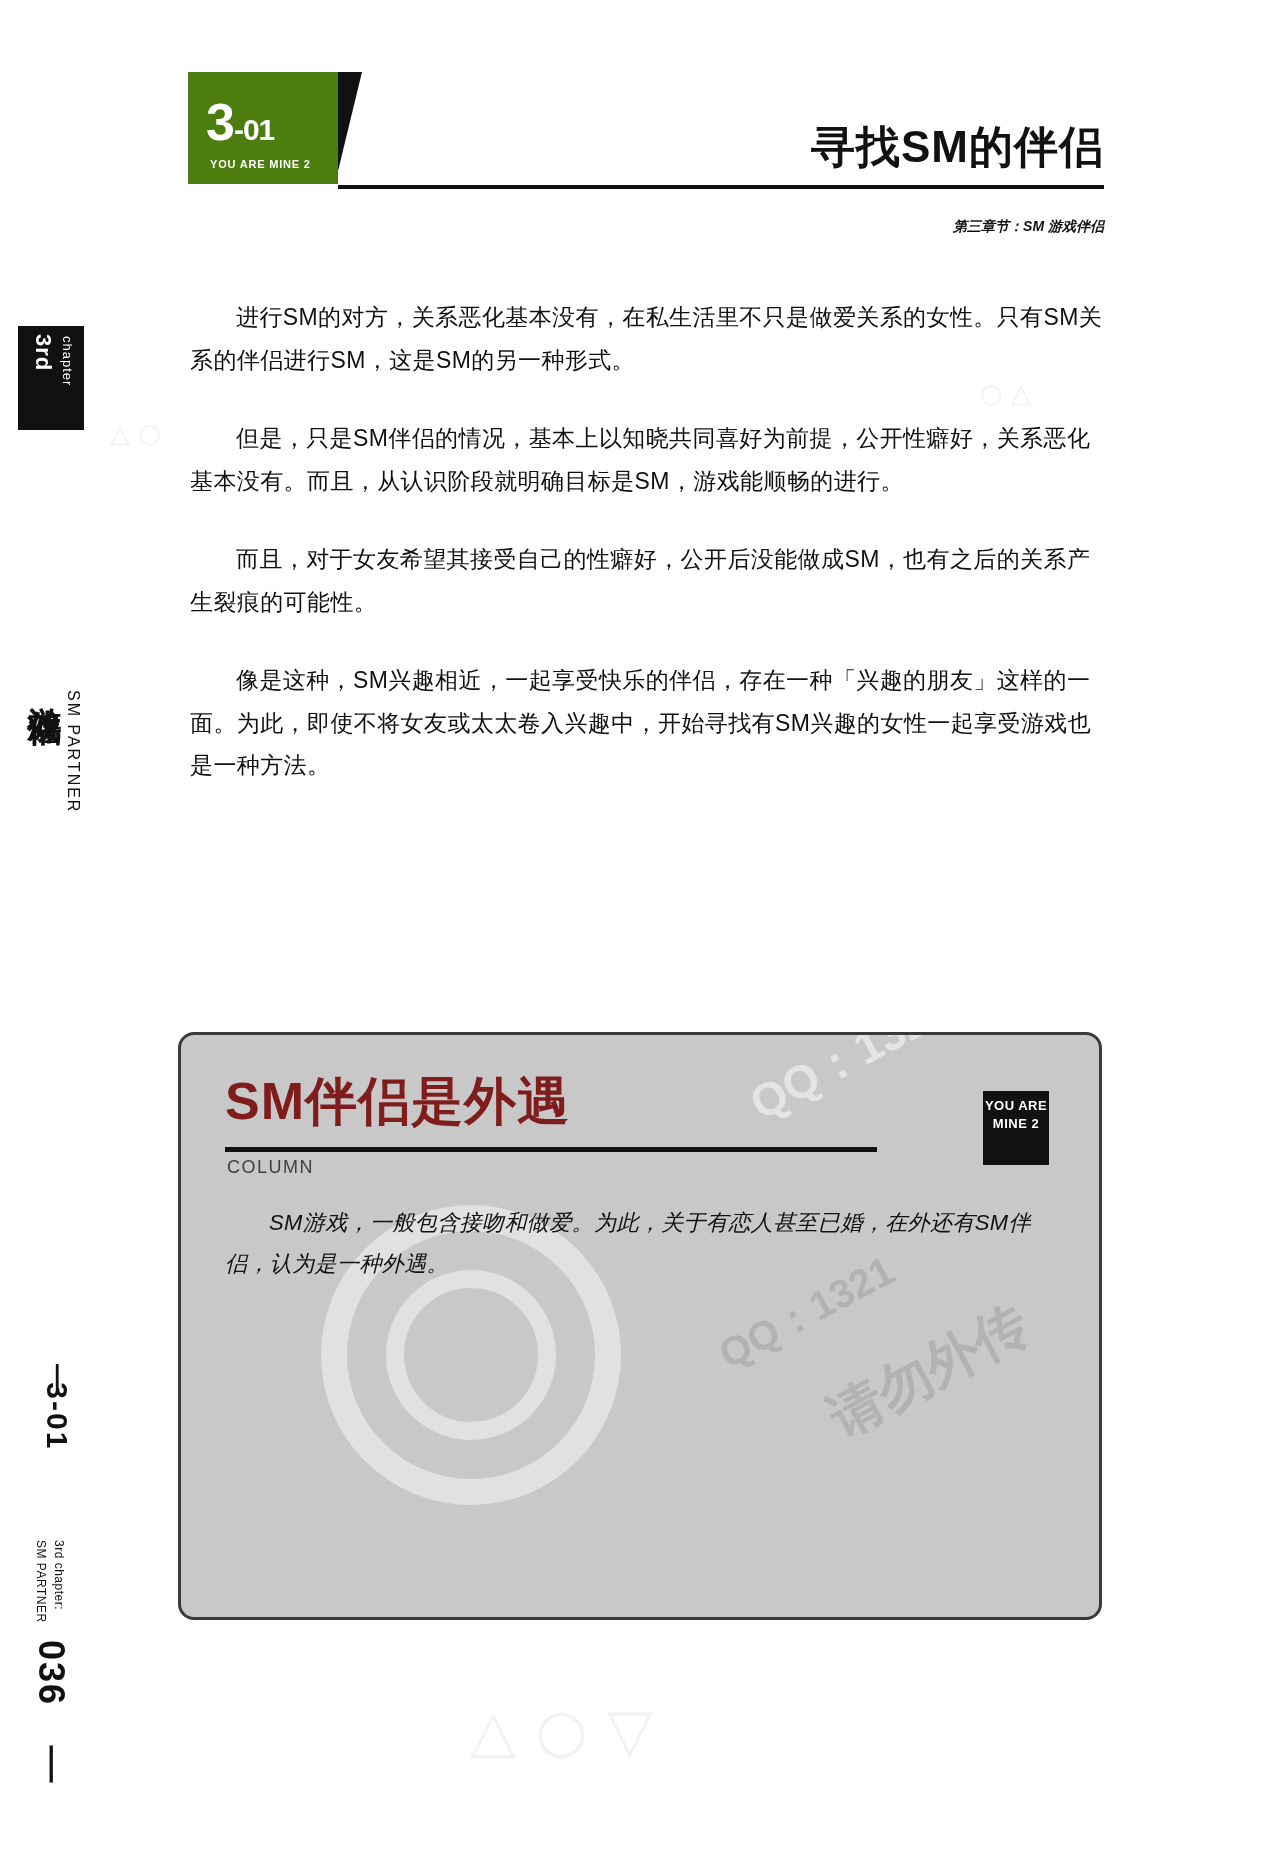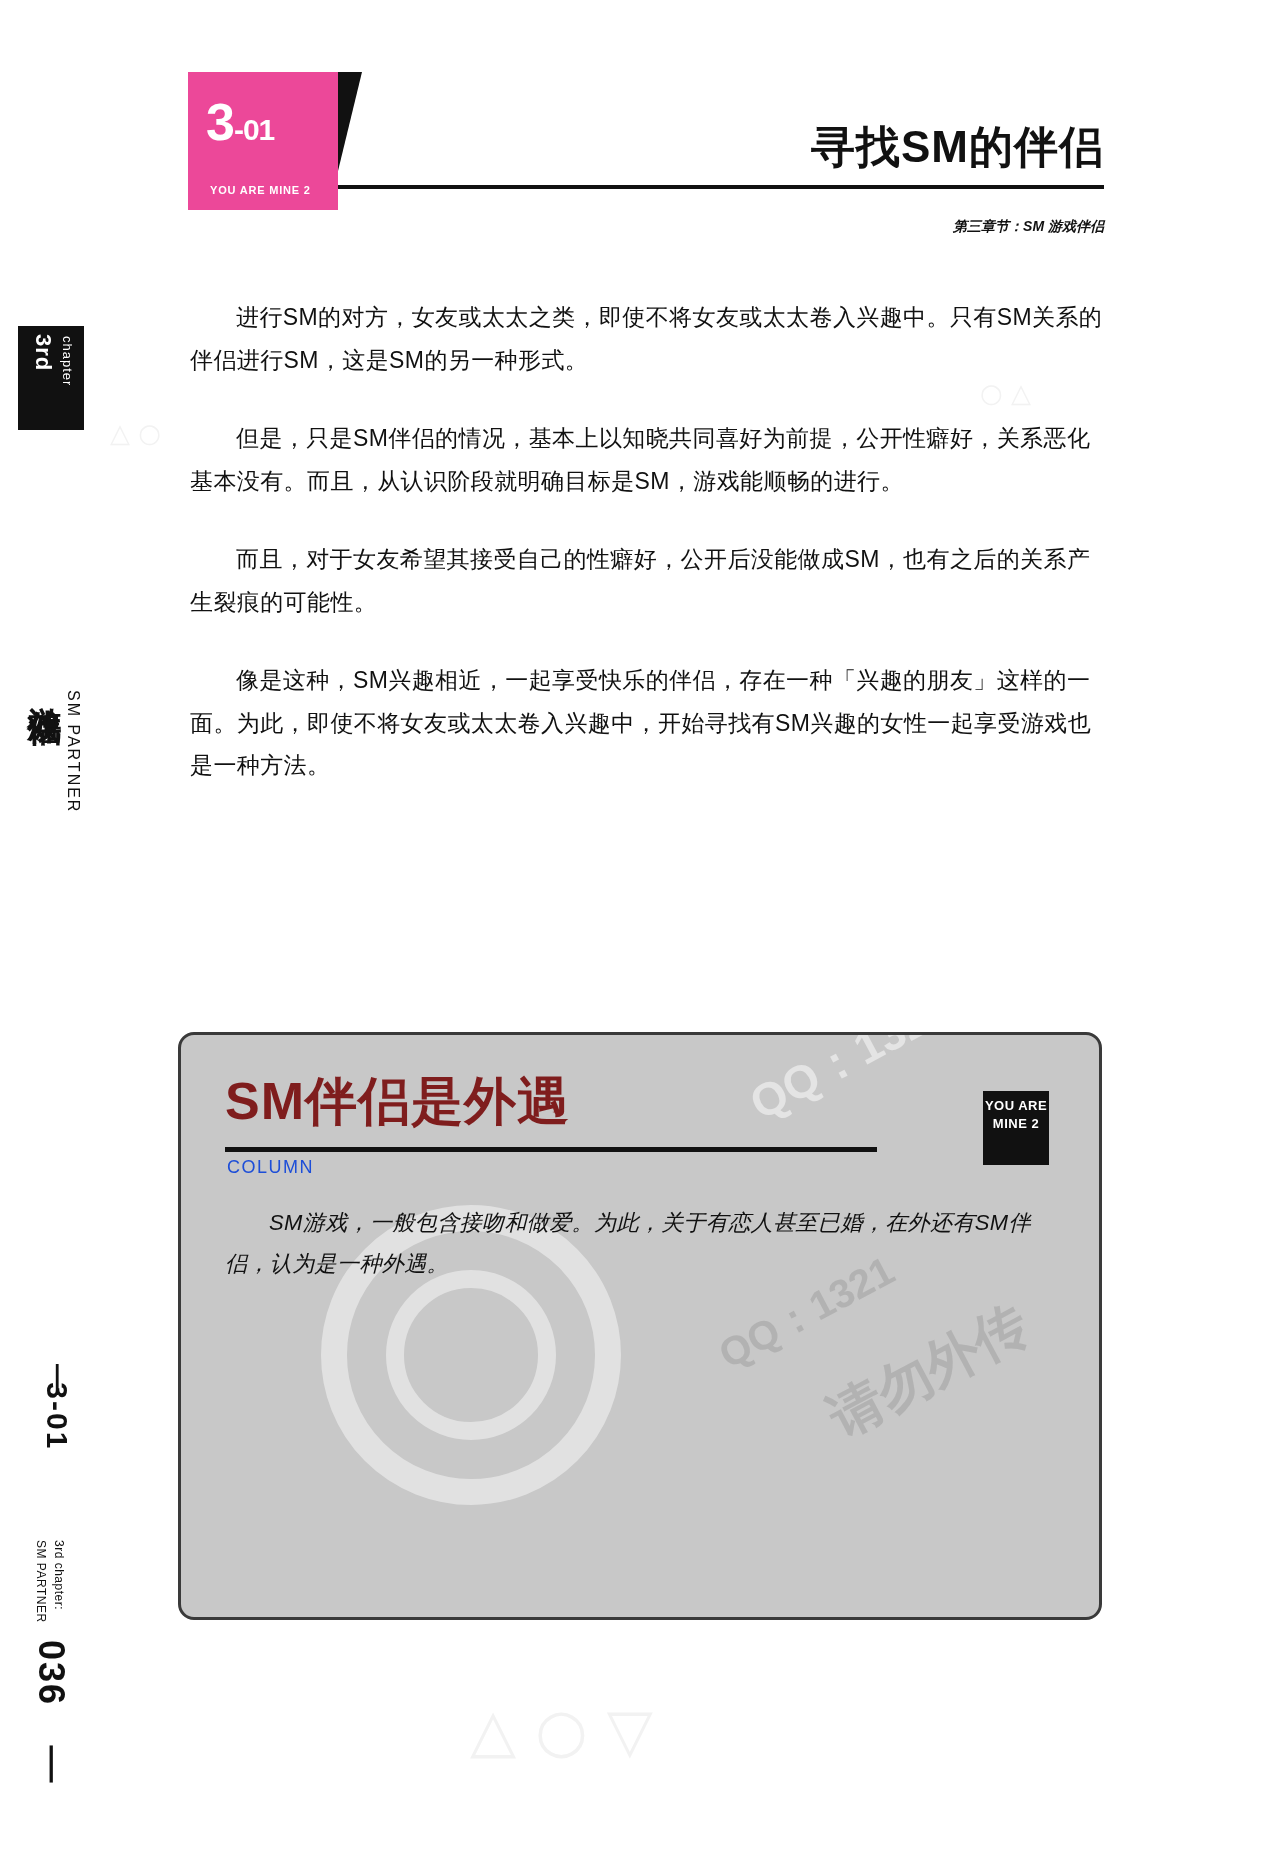--- a/index.html
+++ b/index.html
@@ -33,22 +33,22 @@
     line-height: 1;
     user-select: none;
   }
 
   
   .chapter-badge {
     position: absolute;
     left: 188px;
     top: 72px;
     width: 150px;
-    height: 138px;
-    background: #ec4899;
+    height: 112px;
+    background: #4d7c0f;
     color: #fff;
   }
   .chapter-badge .num {
     position: absolute;
     left: 18px;
     top: 20px;
     font-size: 52px;
     font-weight: bold;
     letter-spacing: -1px;
     font-family: "Liberation Sans", sans-serif;
@@ -261,21 +261,21 @@
     width: 652px;
     height: 5px;
     background: #111;
   }
   .column-kicker {
     position: absolute;
     left: 46px;
     top: 122px;
     font-size: 18px;
     letter-spacing: 1.5px;
-    color: #1d4ed8;
+    color: #404040;
   }
   .column-stamp {
     position: absolute;
     right: 50px;
     top: 56px;
     width: 66px;
     height: 74px;
     background: #111;
     color: #fff;
     font-size: 13px;
@@ -322,21 +322,21 @@
     <div class="t-sub">chapter</div>
   </div>
   <div class="side-vertical">游戏伴侣</div>
   <div class="side-vertical-sub">SM PARTNER</div>
   <div class="folio-section">｜ 3-01</div>
   <div class="folio-meta" style="white-space:pre-line;">3rd chapter:
 SM PARTNER</div>
   <div class="folio-page">036 ｜</div>
 
   <div class="body-col">
-    <p class="para">进行SM的对方，女友或太太之类，即使不将女友或太太卷入兴趣中。只有SM关系的伴侣进行SM，这是SM的另一种形式。</p>
+    <p class="para">进行SM的对方，关系恶化基本没有，在私生活里不只是做爱关系的女性。只有SM关系的伴侣进行SM，这是SM的另一种形式。</p>
     <p class="para">但是，只是SM伴侣的情况，基本上以知晓共同喜好为前提，公开性癖好，关系恶化基本没有。而且，从认识阶段就明确目标是SM，游戏能顺畅的进行。</p>
     <p class="para">而且，对于女友希望其接受自己的性癖好，公开后没能做成SM，也有之后的关系产生裂痕的可能性。</p>
     <p class="para">像是这种，SM兴趣相近，一起享受快乐的伴侣，存在一种「兴趣的朋友」这样的一面。为此，即使不将女友或太太卷入兴趣中，开始寻找有SM兴趣的女性一起享受游戏也是一种方法。</p>
   </div>
 
   <div class="column-box">
     <div class="gear"></div>
     <div class="wm" style="left:560px; top:-10px;">QQ：1321</div>
     <div class="wm2" style="left:530px; top:250px;">QQ：1321</div>
     <div class="wm2" style="left:640px; top:300px; font-size:54px;">请勿外传</div>

